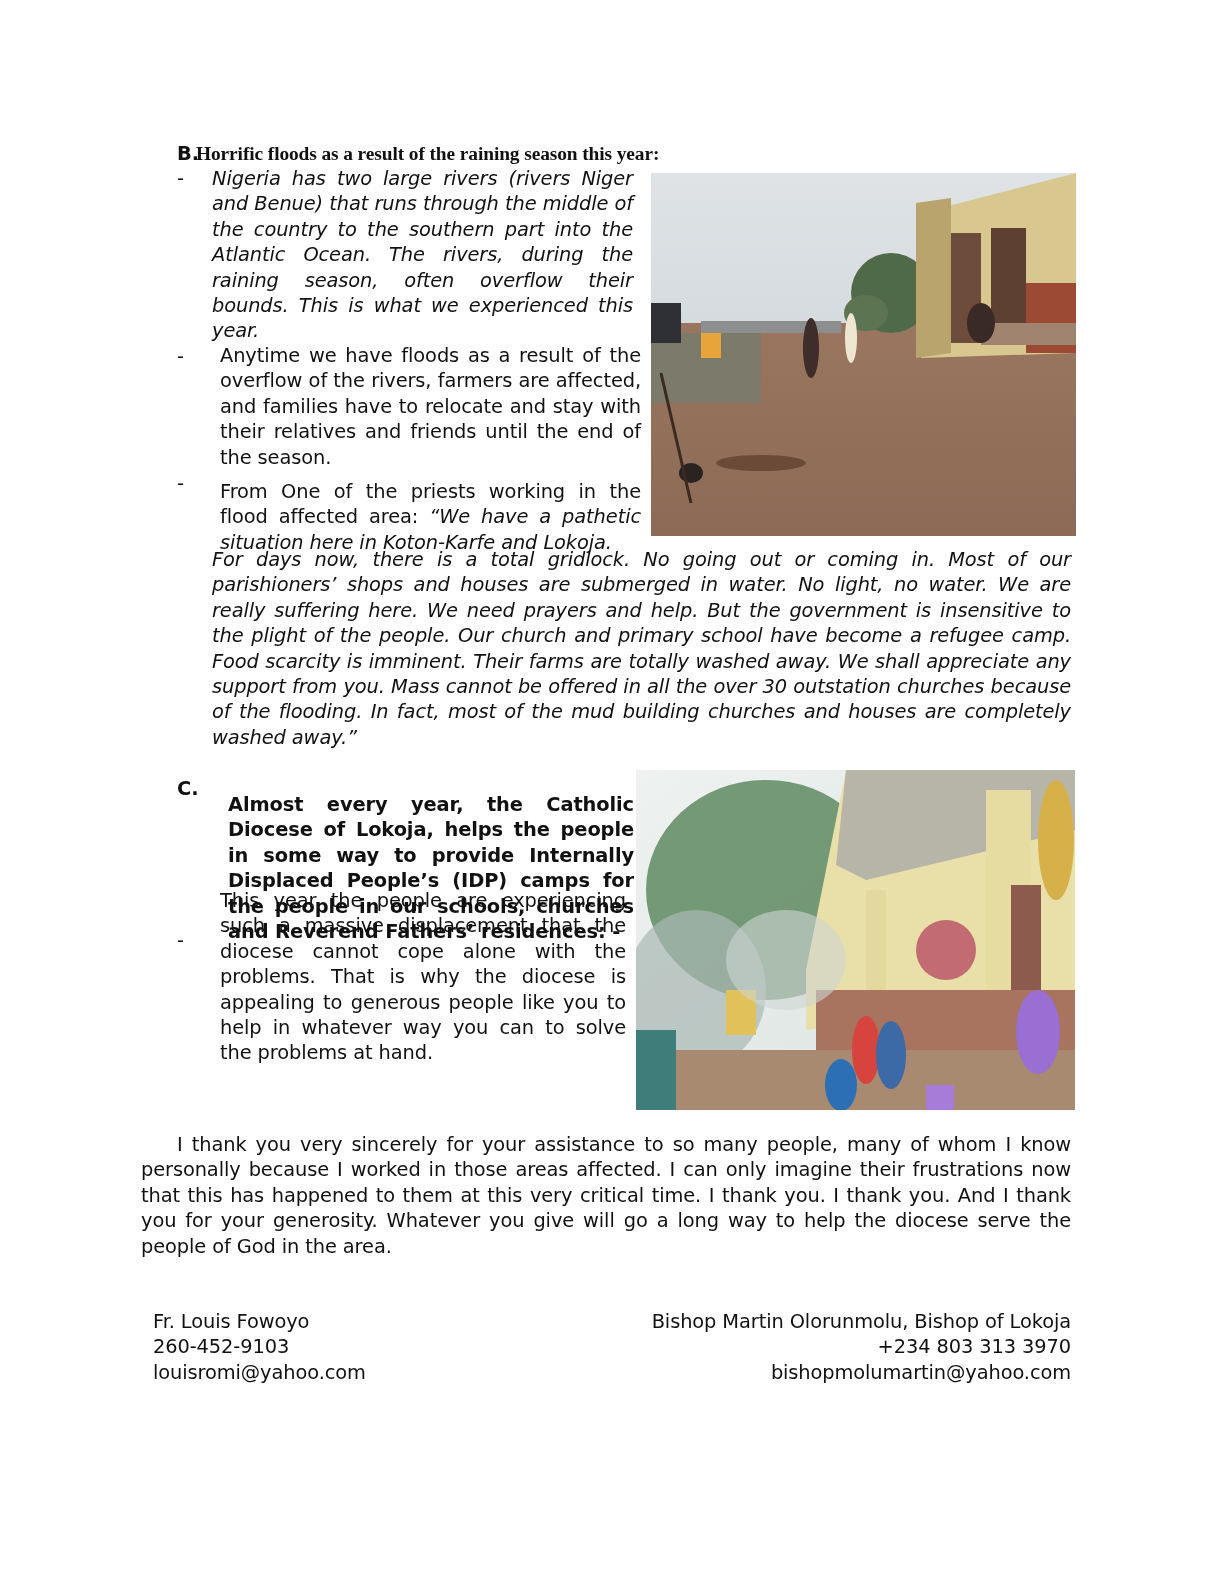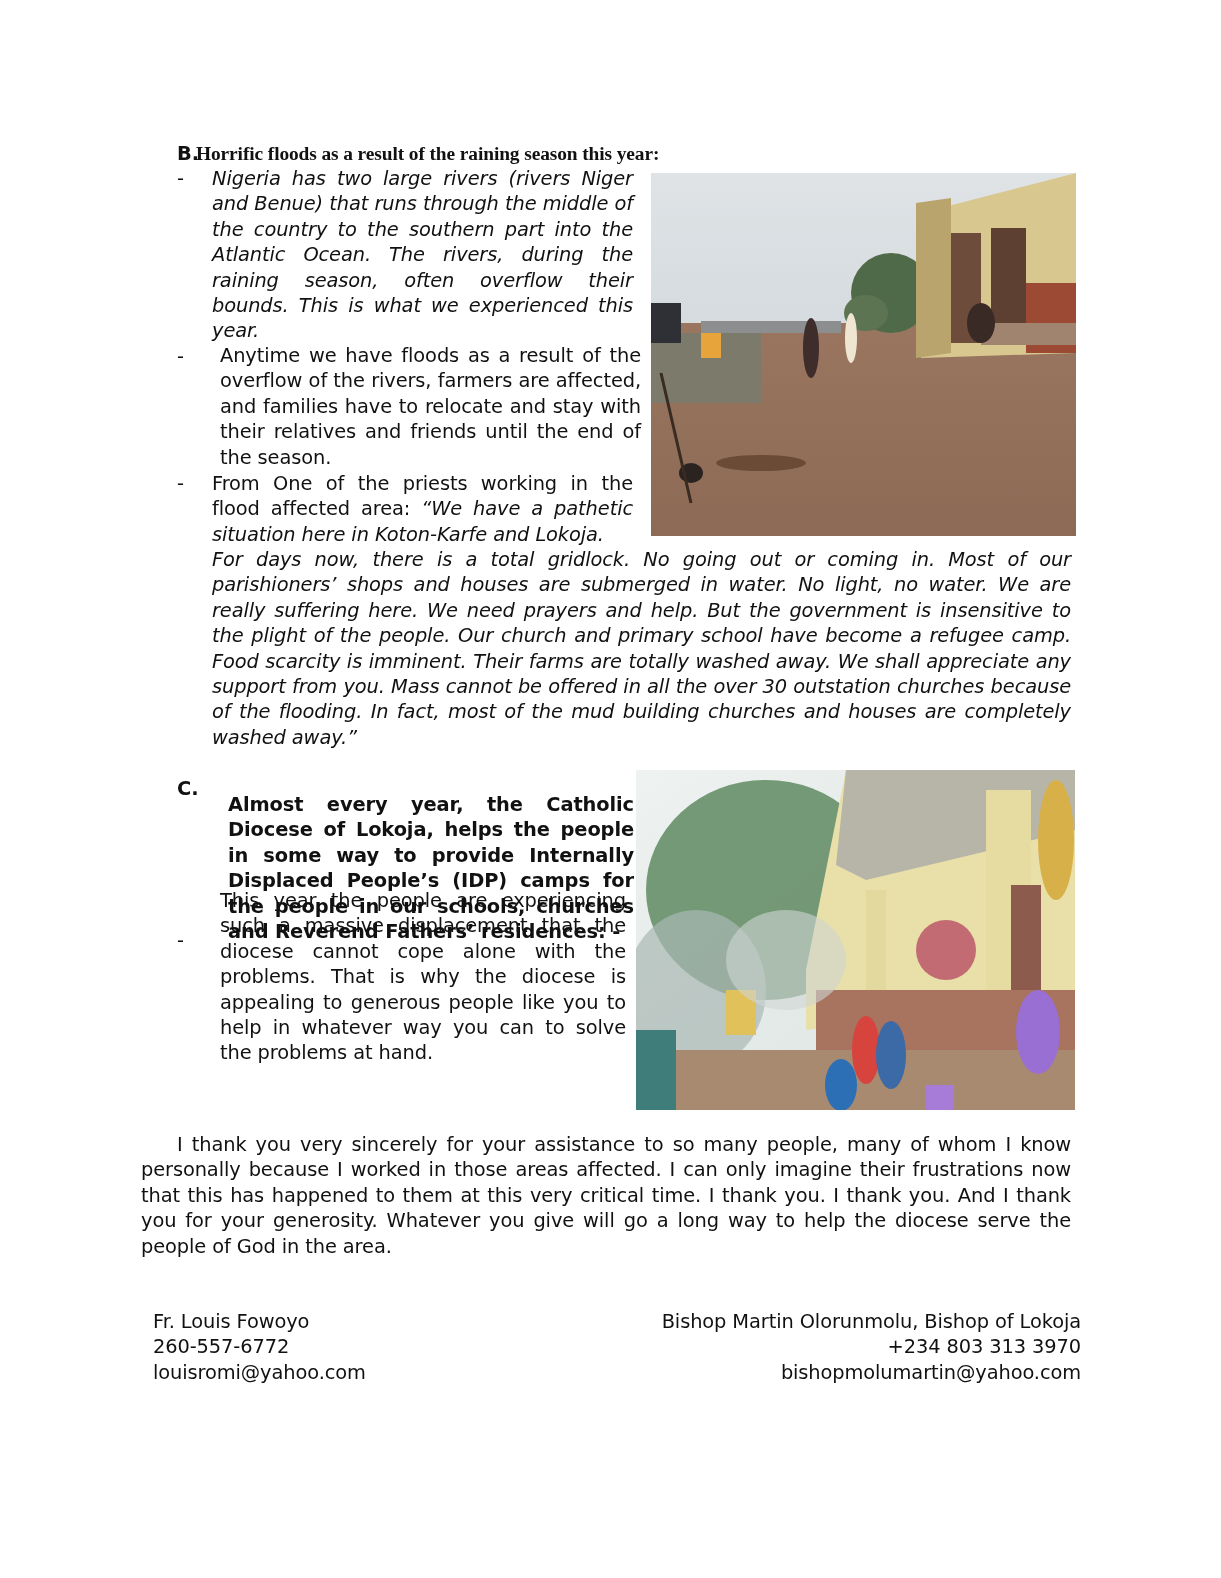--- a/index.html
+++ b/index.html
@@ -7,38 +7,38 @@
          font-family: "DejaVu Sans", sans-serif; color: #111; }
   .txt { font-size: 19.4px; line-height: 25.4px; letter-spacing: -0.1px; }
   .abs { position: absolute; }
   .just { text-align: justify; text-align-last: left; }
   .bold { font-weight: bold; }
   .ital { font-style: italic; }
   .marker { position: absolute; }
   .photo { position: absolute; overflow: hidden; }
   .photo svg { display: block; width: 100%; height: 100%; }
   .sig-left { position: absolute; left: 141px; top: 1309px; margin-left: 12px; }
-  .sig-right { position: absolute; right: 140px; top: 1309px; text-align: right; }
+  .sig-right { position: absolute; right: 150px; top: 1309px; text-align: right; }
   .sig-line { display: block; white-space: nowrap; }
 </style>
 </head>
 <body>
 
 <div>
   <span class="abs txt bold" style="left:177px; top:141px;">B.</span>
   <span class="abs txt bold" style="left:196px; top:141px; white-space:nowrap;font-family:Liberation Serif, serif;">Horrific floods as a result of the raining season this year:</span>
 
   <span class="marker txt" style="left:177px; top:166px;">-</span>
   <p class="abs txt just" style="left:212px; top:166px; width:421px; margin:0;font-style:italic;">Nigeria has two large rivers (rivers Niger and Benue) that runs through the middle of the country to the southern part into the Atlantic Ocean. The rivers, during the raining season, often overflow their bounds. This is what we experienced this year.</p>
 
   <span class="marker txt" style="left:177px; top:344px;">-</span>
   <p class="abs txt just" style="left:212px; top:335px; width:421px; margin:8px;">Anytime we have floods as a result of the overflow of the rivers, farmers are affected, and families have to relocate and stay with their relatives and friends until the end of the season.</p>
 
   <span class="marker txt" style="left:177px; top:471px;">-</span>
-  <p class="abs txt just" style="left:212px; top:471px; width:421px; margin:0;"><span>From One of the priests working in the flood affected area: </span><span class="ital">“We have a pathetic situation here in Koton-Karfe and Lokoja.</span></p>
+  <p class="abs txt just" style="left:212px; top:471px; width:421px; margin:8px;"><span>From One of the priests working in the flood affected area: </span><span class="ital">“We have a pathetic situation here in Koton-Karfe and Lokoja.</span></p>
   <p class="abs txt just ital" style="left:212px; top:547px; width:859px; margin:0;">For days now, there is a total gridlock. No going out or coming in. Most of our parishioners’ shops and houses are submerged in water. No light, no water. We are really suffering here. We need prayers and help. But the government is insensitive to the plight of the people. Our church and primary school have become a refugee camp. Food scarcity is imminent. Their farms are totally washed away. We shall appreciate any support from you. Mass cannot be offered in all the over 30 outstation churches because of the flooding. In fact, most of the mud building churches and houses are completely washed away.”</p>
 
   <div class="photo" style="left:651px; top:173px; width:425px; height:363px;">
     <svg viewBox="0 0 425 363" preserveAspectRatio="none">
       <defs>
         <linearGradient id="sky1" x1="0" y1="0" x2="0" y2="1">
           <stop offset="0" stop-color="#dfe3e6"></stop>
             <stop offset="1" stop-color="#c9d0d4"></stop>
         </linearGradient>
         <linearGradient id="ground1" x1="0" y1="0" x2="0" y2="1">
@@ -106,20 +106,20 @@
       <rect x="90" y="220" width="30" height="45" fill="#e0c15a"></rect>
       <ellipse cx="150" cy="190" rx="60" ry="50" fill="#cfd6d4" opacity="0.6"></ellipse>
     </svg>
   </div>
 </div>
 
 <p class="abs txt just" style="left:141px; top:1132px; width:930px; margin:0; text-indent:36px;">I thank you very sincerely for your assistance to so many people, many of whom I know personally because I worked in those areas affected. I can only imagine their frustrations now that this has happened to them at this very critical time. I thank you. I thank you. And I thank you for your generosity. Whatever you give will go a long way to help the diocese serve the people of God in the area.</p>
 
 <div class="sig-left txt">
   <span class="sig-line">Fr. Louis Fowoyo</span>
-  <span class="sig-line">260-557-6772</span>
+  <span class="sig-line">260-452-9103</span>
   <span class="sig-line">louisromi@yahoo.com</span>
 </div>
 <div class="sig-right txt">
   <span class="sig-line">Bishop Martin Olorunmolu, Bishop of Lokoja</span>
   <span class="sig-line">+234 803 313 3970</span>
   <span class="sig-line">bishopmolumartin@yahoo.com</span>
 </div>
 
 </body></html>

